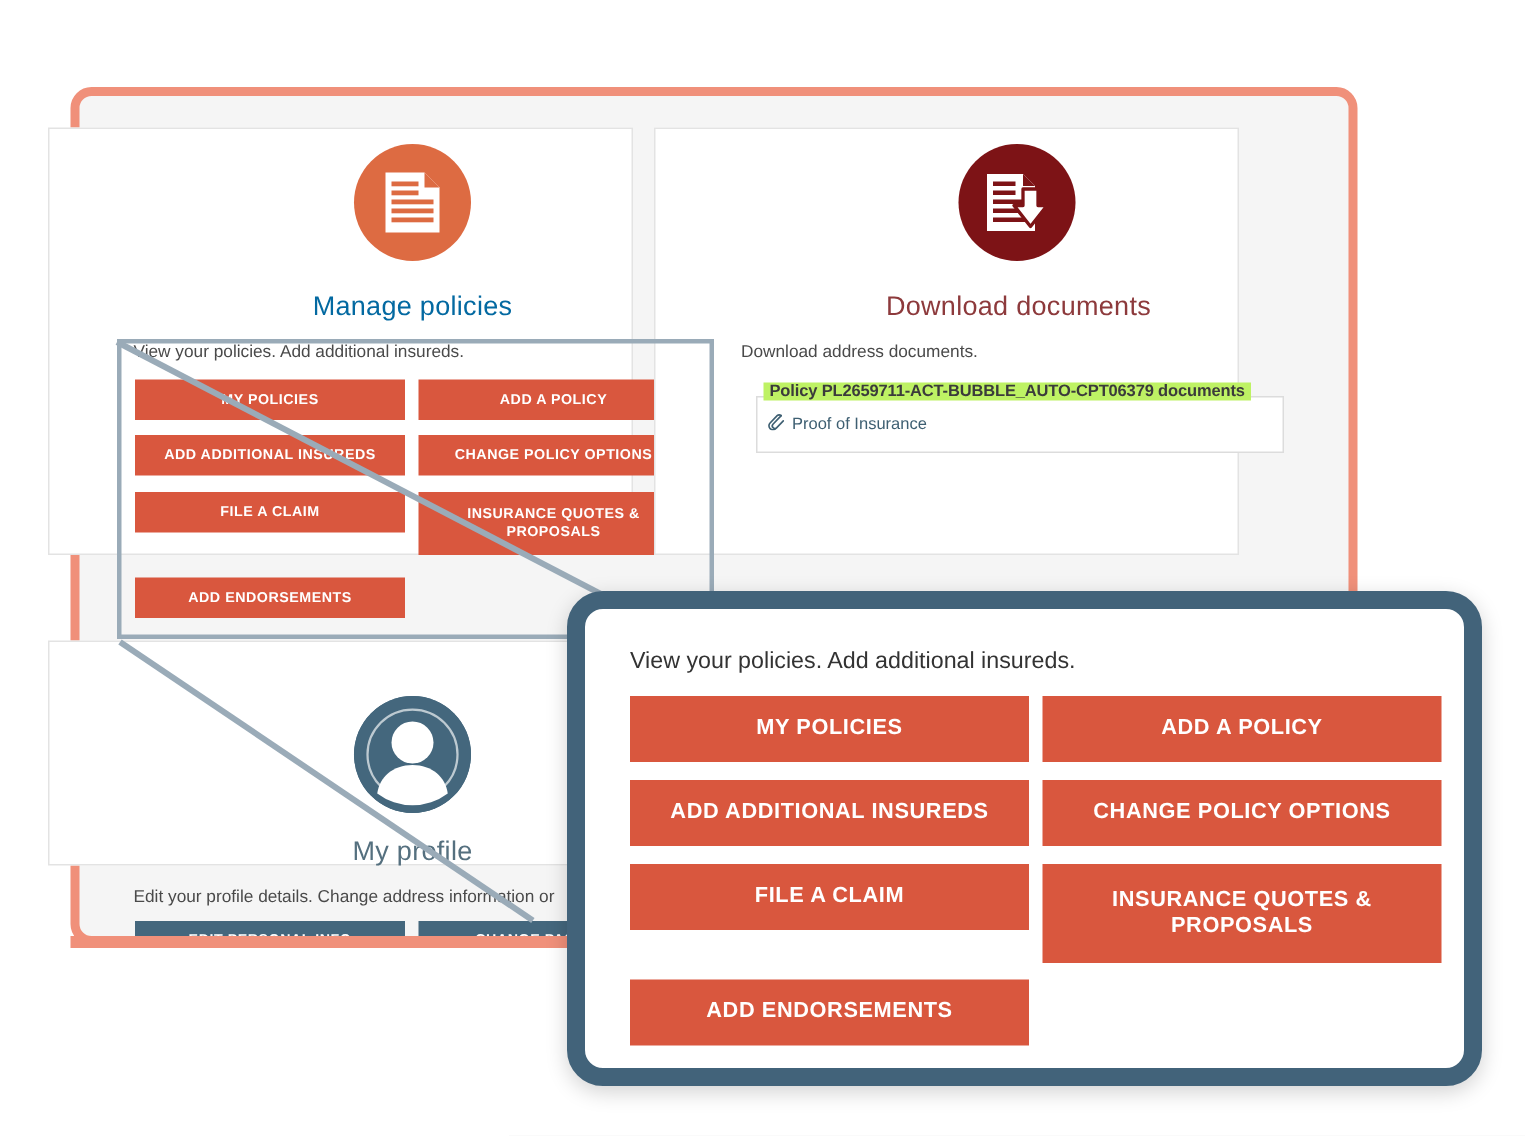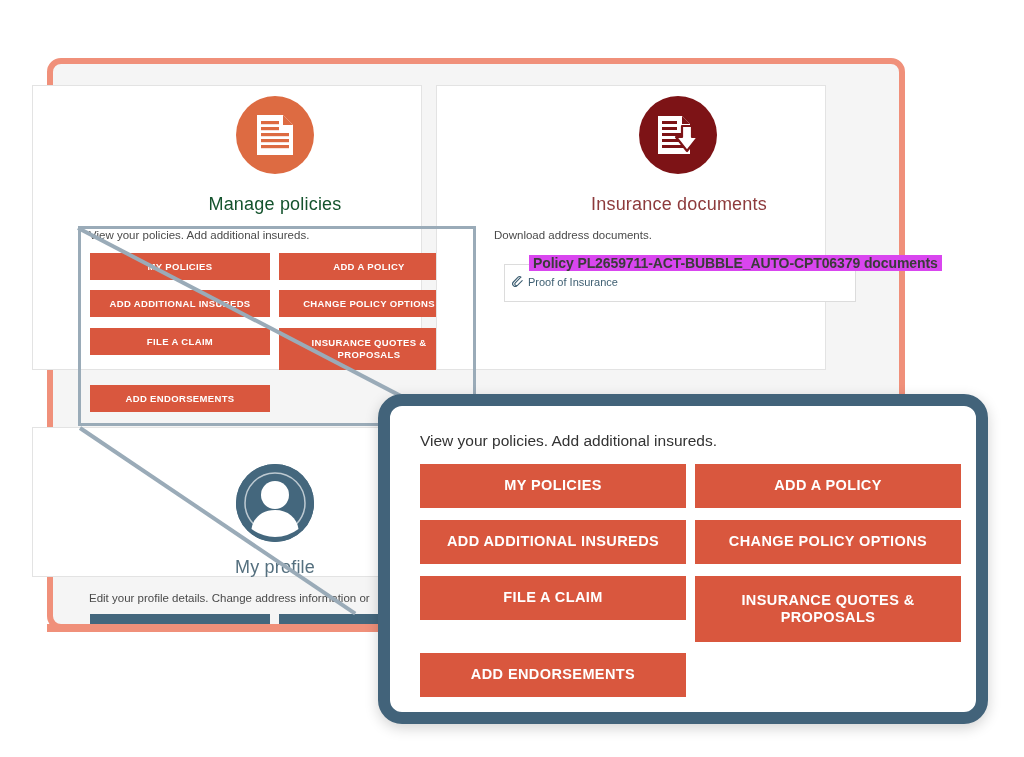--- a/index.html
+++ b/index.html
@@ -33,21 +33,21 @@
     display:flex;align-items:center;justify-content:center;
   }
   .ci-mp{left:236px;top:96px;background:#dd6b42;}
   .ci-dd{left:639px;top:96px;background:#7d1316;}
   .ci-prof{left:236px;top:464px;background:#44677d;}
 
   .card-title{
     position:absolute;text-align:center;width:390px;
     font-size:18px;letter-spacing:.2px;
   }
-  .t-mp{left:80px;top:194px;color:#14532d;}
+  .t-mp{left:80px;top:194px;color:#0369a1;}
   .t-dd{left:484px;top:194px;color:#8d3a3c;}
   .t-prof{left:80px;top:557px;color:#55707f;}
 
   .card-sub{
     position:absolute;font-size:11.5px;color:#4a4a4a;
   }
   .s-mp{left:89px;top:229px;}
   .s-dd{left:494px;top:229px;}
   .s-prof{left:89px;top:592px;}
 
@@ -59,24 +59,23 @@
     text-align:center;box-sizing:border-box;line-height:1.25;
   }
   .btn.profile{background:#44677d;}
 
   
   .fieldset{
     position:absolute;left:504px;top:264px;width:352px;height:38px;
     border:1px solid #dcdcdc;box-sizing:border-box;background:#fff;
   }
   .fieldset-legend{
-    position:absolute;left:509px;top:255px;background:#d946ef;padding:0 4px;
-    font-size:14px;font-weight:bold;color:#3b3b3b;letter-spacing:-.1px;
+    position:absolute;left:509px;top:255px;background:#bef264;padding:0 4px;
+    font-size:11px;font-weight:bold;color:#3b3b3b;letter-spacing:-.1px;
     white-space:nowrap;
-    margin-left:20px;
   }
   .doc-link{
     position:absolute;left:512px;top:275px;font-size:11px;color:#3e5f72;
     display:flex;align-items:center;gap:5px;
   }
 
   
   .sel-rect{
     position:absolute;left:78px;top:226px;width:398px;height:200px;
     border:3px solid #9aabb8;box-sizing:border-box;background:transparent;
@@ -147,21 +146,21 @@
         <rect x="6" y="8" width="15" height="3"></rect>
         <rect x="6" y="14" width="15" height="3"></rect>
         <rect x="6" y="20" width="22" height="3"></rect>
         <rect x="6" y="26" width="22" height="3"></rect>
         <rect x="6" y="32" width="22" height="3"></rect>
       </g>
       <path d="M26 13 H36 V24 H42 L31 38 L20 24 H26 Z" fill="#ffffff" stroke="#7d1316" stroke-width="2.2" stroke-linejoin="round"></path>
     </svg>
   </div>
 
-  <div class="card-title t-dd">Insurance documents</div>
+  <div class="card-title t-dd">Download documents</div>
   <div class="card-sub s-dd">Download address documents.</div>
 
   <div class="fieldset"></div>
   <div class="fieldset-legend">Policy PL2659711-ACT-BUBBLE_AUTO-CPT06379 documents</div>
   <div class="doc-link">
     <span>
       <svg width="11" height="12" viewBox="0 0 11 12" aria-hidden="true">
         <path d="M8.8 2.1 L3.3 7.8 a1.7 1.7 0 0 0 2.4 2.4 L10.2 5.6" fill="none" stroke="#3e5f72" stroke-width="1.1" stroke-linecap="round"></path>
         <path d="M8.8 2.1 a1.9 1.9 0 0 0-2.7 0 L1.4 7 a2.6 2.6 0 0 0 3.7 3.7" fill="none" stroke="#3e5f72" stroke-width="1.1" stroke-linecap="round"></path>
       </svg>

